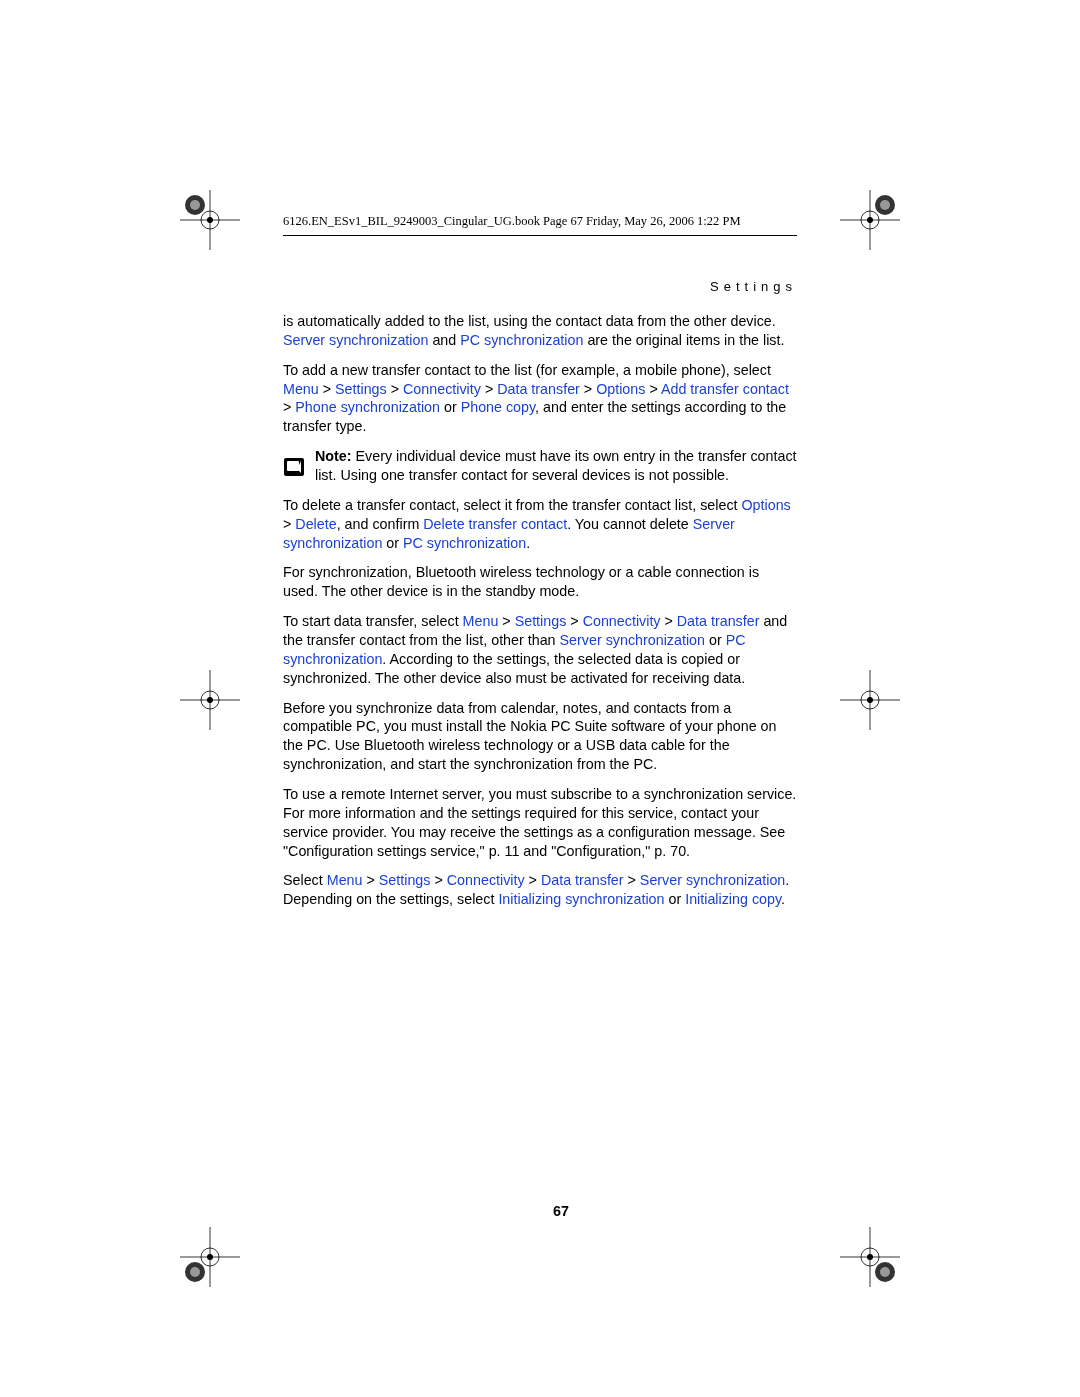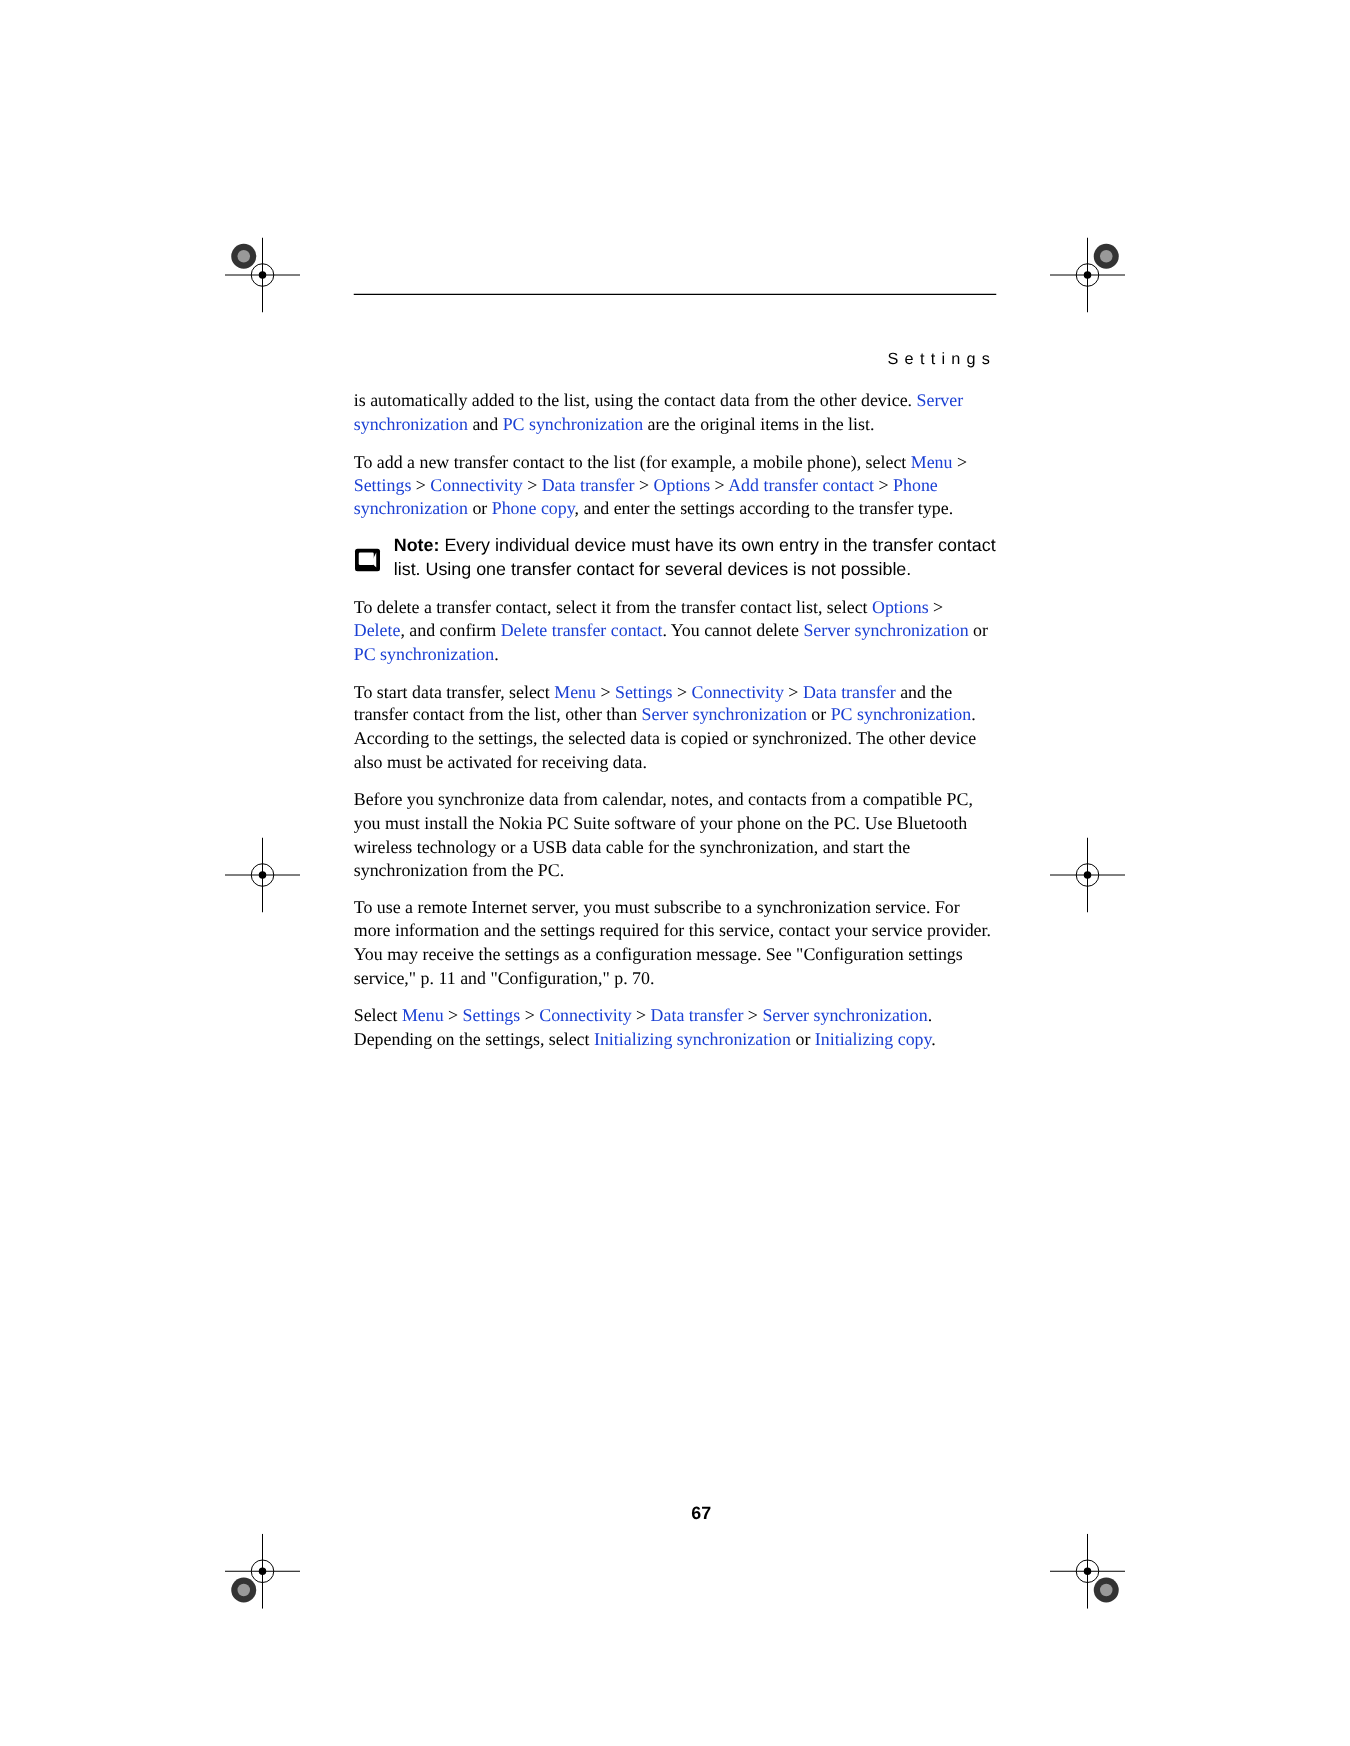--- a/index.html
+++ b/index.html
@@ -46,21 +46,21 @@
     font-family: Arial, sans-serif;
   }
   .content {
     position: absolute;
     left: 283px;
     right: 283px;
     top: 312px;
     font-size: 14.3px;
     line-height: 1.32;
   }
-  .content p { margin: 0 0 11px 0; font-family: Liberation Serif, serif; }
+  .content p { margin: 0 0 11px 0; }
   .link { color: #1a3fd4; }
   .heading {
     font-weight: bold;
     font-size: 17.5px;
     margin: 14px 0 4px 0;
   }
   .note-row {
     display: flex;
     align-items: center;
     margin: 0 0 11px 0;
@@ -139,20 +139,21 @@
   </div>
   <div class="crop-mark" style="right:180px; top:670px;">
     <svg viewBox="0 0 60 60">
         <line x1="30" y1="0" x2="30" y2="60" stroke="#000" stroke-width="0.8"></line>
         <line x1="0" y1="30" x2="60" y2="30" stroke="#000" stroke-width="0.8"></line>
         <circle cx="30" cy="30" r="9" fill="none" stroke="#000" stroke-width="0.8"></circle>
         <circle cx="30" cy="30" r="3" fill="#000"></circle>
       </svg>
   </div>
 
+  <div class="header-text">6126.EN_ESv1_BIL_9249003_Cingular_UG.book  Page 67  Friday, May 26, 2006  1:22 PM</div>
   <div class="header-line"></div>
 
   <div class="section-label">Settings</div>
 
   <div class="content">
 
     <p>
       <span>is automatically added to the list, using the contact data from the other device. </span><span class="link">Server synchronization</span><span> and </span><span class="link">PC synchronization</span><span> are the original items in the list.</span>
     </p>
 
@@ -171,20 +172,21 @@
       </div>
       <div class="note-text">
         <b>Note:</b><span> Every individual device must have its own entry in the transfer contact list. Using one transfer contact for several devices is not possible.</span>
       </div>
     </div>
 
     <p>
       <span>To delete a transfer contact, select it from the transfer contact list, select </span><span class="link">Options</span><span> &gt; </span><span class="link">Delete</span><span>, and confirm </span><span class="link">Delete transfer contact</span><span>. You cannot delete </span><span class="link">Server synchronization</span><span> or </span><span class="link">PC synchronization</span><span>.</span>
     </p>
 
+    <p>For synchronization, Bluetooth wireless technology or a cable connection is used. The other device is in the standby mode.</p>
 
     <p>
       <span>To start data transfer, select </span><span class="link">Menu</span><span> &gt; </span><span class="link">Settings</span><span> &gt; </span><span class="link">Connectivity</span><span> &gt; </span><span class="link">Data transfer</span><span> and the transfer contact from the list, other than </span><span class="link">Server synchronization</span><span> or </span><span class="link">PC synchronization</span><span>. According to the settings, the selected data is copied or synchronized. The other device also must be activated for receiving data.</span>
     </p>
 
     <p>Before you synchronize data from calendar, notes, and contacts from a compatible PC, you must install the Nokia PC Suite software of your phone on the PC. Use Bluetooth wireless technology or a USB data cable for the synchronization, and start the synchronization from the PC.</p>
 
     <p>To use a remote Internet server, you must subscribe to a synchronization service. For more information and the settings required for this service, contact your service provider. You may receive the settings as a configuration message. See "Configuration settings service," p. 11 and "Configuration," p. 70.</p>
 
     <p>

